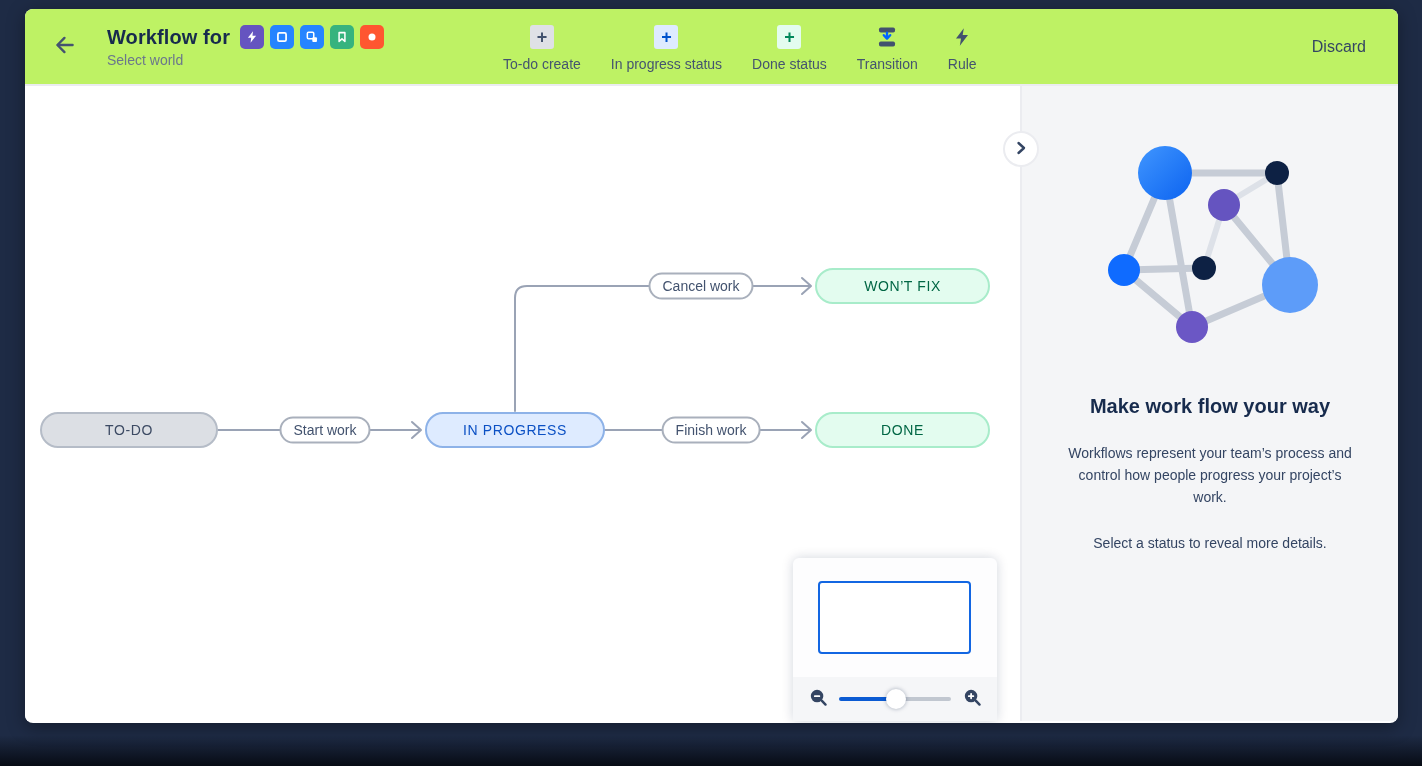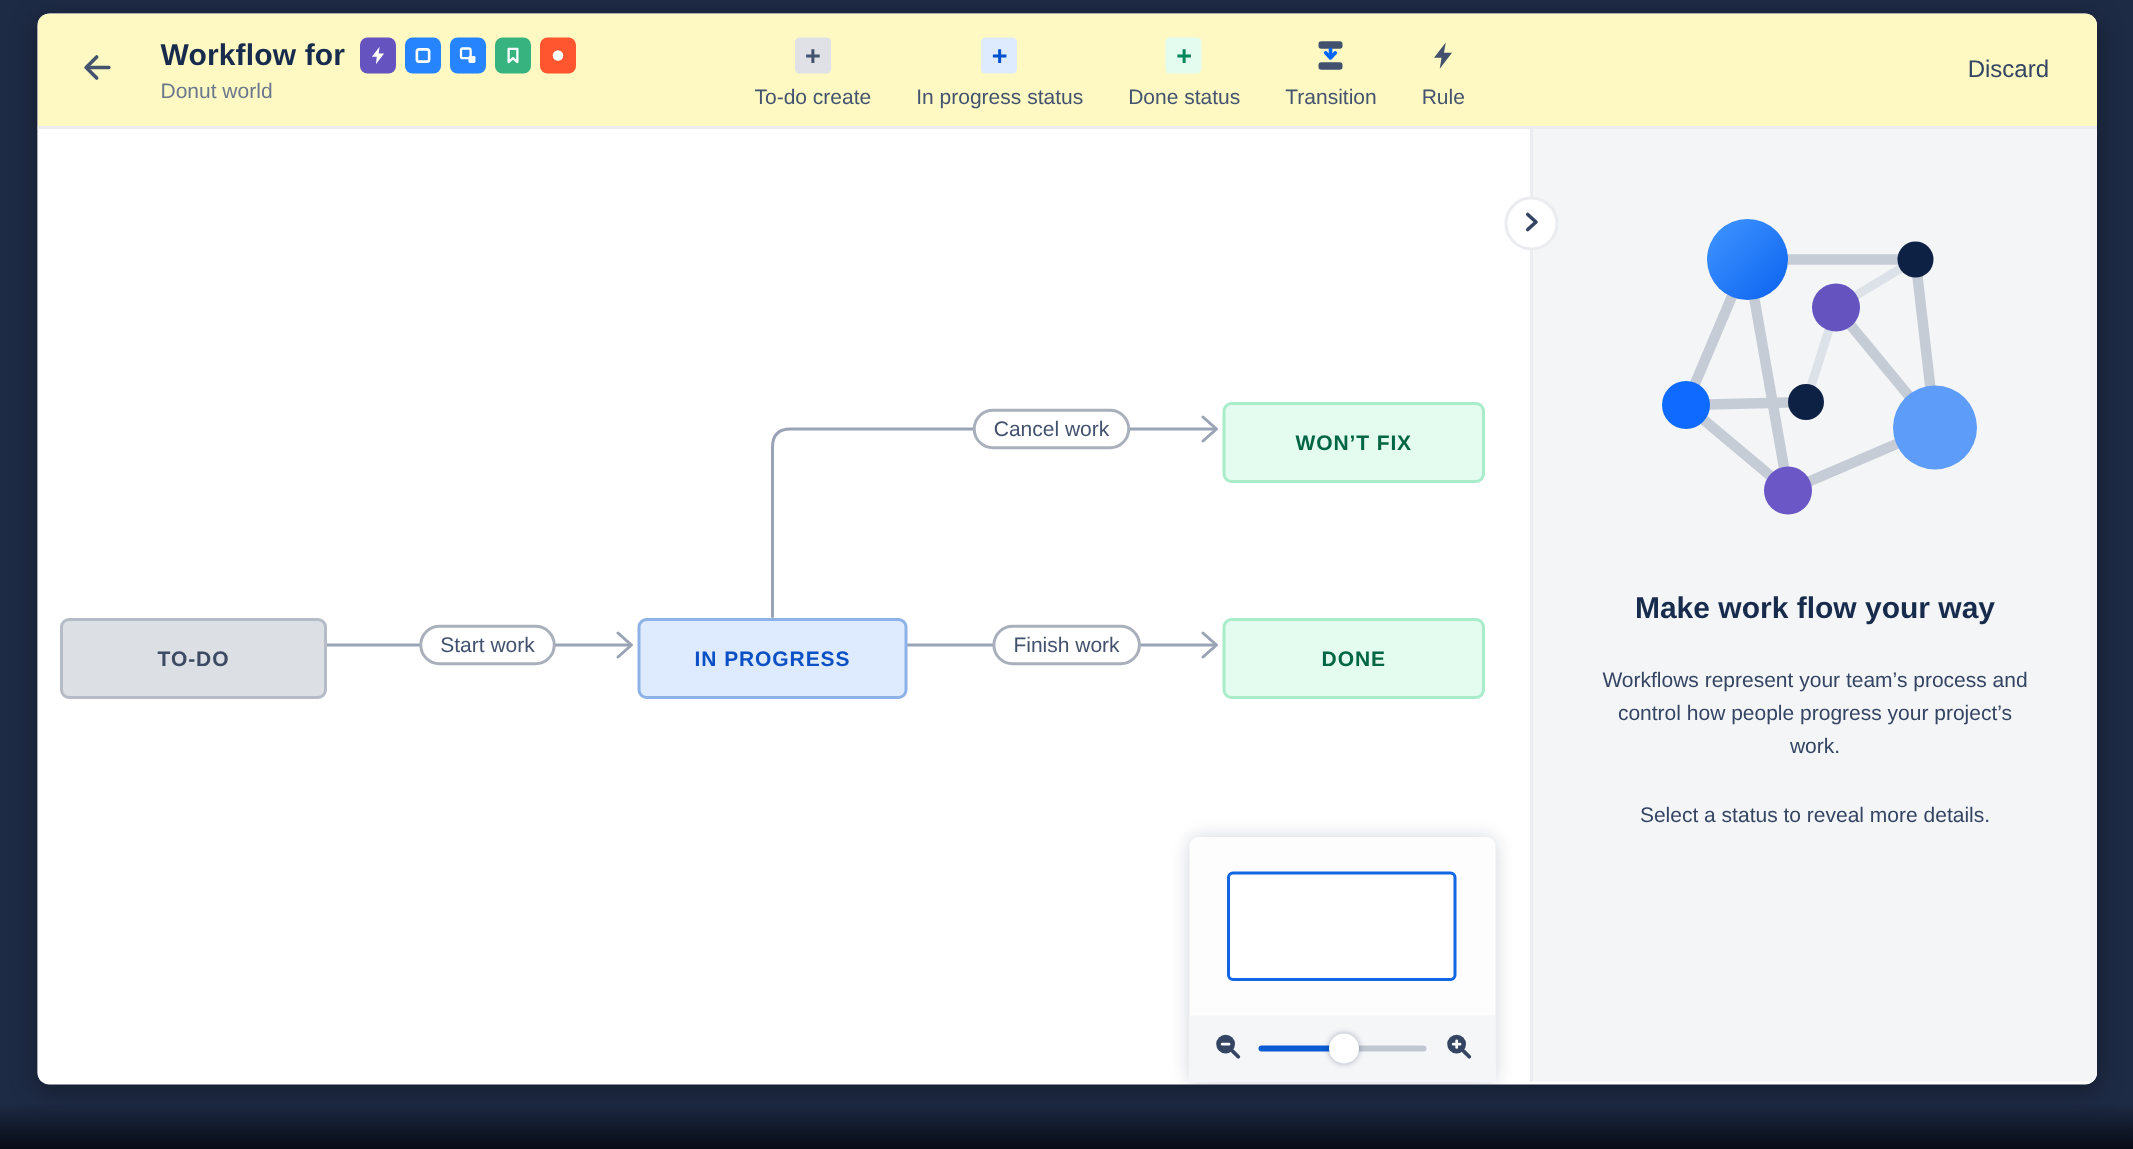--- a/index.html
+++ b/index.html
@@ -8,21 +8,21 @@
     font-family: "Liberation Sans", "DejaVu Sans", sans-serif;
     background: linear-gradient(180deg, #1e2b45 0%, #1e2b45 96%, #070b14 100%);
   }
   .window {
     position: absolute; left: 25px; top: 9px; width: 1373px; height: 714px;
     background: #fff; border-radius: 8px; overflow: hidden;
     box-shadow: 0 4px 18px rgba(0,0,0,.35);
   }
   
   .app-header {
-    position: relative; height: 77px; background: #fef9c3;
+    position: relative; height: 77px; background: #bef264;
     border-bottom: 2px solid #ebecf0;
   }
   .header-left { position: absolute; left: 20px; top: 0; height: 75px; display: flex; align-items: center; }
   .back-btn { width: 40px; height: 40px; border: none; background: transparent; cursor: pointer;
     display: flex; align-items: center; justify-content: center; border-radius: 4px; }
   .title-block { margin-left: 22px; }
   .title-row { display: flex; align-items: center; gap: 8px; }
   .page-title { font-size: 20px; font-weight: 700; color: #172b4d; letter-spacing: .1px; }
   .issue-icons { display: flex; gap: 6px; margin-left: 2px; }
   .issue-icon { width: 24px; height: 24px; border-radius: 5px; display: flex; align-items: center; justify-content: center; }
@@ -46,23 +46,23 @@
     cursor: pointer; font-family: inherit; }
 
   
   .main { position: relative; display: flex; height: 635px; }
   .canvas { position: relative; width: 995px; height: 635px; background: #fff; flex: none; }
   .divider { width: 2px; background: #ebecf0; flex: none; }
   .side-panel { flex: 1; background: #f4f5f7; overflow: hidden; text-align: center; }
 
   .edges { position: absolute; left: 0; top: 0; }
 
-  .status-node { position: absolute; width: 178px; height: 54px; border-radius: 6px;
+  .status-node { position: absolute; width: 178px; height: 36px; border-radius: 18px;
     display: flex; align-items: center; justify-content: center;
-    font-size: 14px; font-weight: 700; letter-spacing: .6px; cursor: pointer; }
+    font-size: 14px; font-weight: 400; letter-spacing: .6px; cursor: pointer; }
   .status-node.todo { background: #dcdfe4; border: 2px solid #b5bcc7; color: #3c4a63; }
   .status-node.inprogress { background: #deebff; border: 2px solid #8db2e8; color: #0b50c4; }
   .status-node.done { background: #e3fcef; border: 2px solid #a8ecca; color: #006644; }
 
   .transition-pill { position: absolute; transform: translate(-50%,-50%); background: #fff;
     border: 2px solid #a9b0bc; border-radius: 14px; padding: 3px 12px 4px;
     font-size: 14px; color: #42526e; white-space: nowrap; cursor: pointer; }
 
   
   .minimap { position: absolute; left: 768px; top: 472px; width: 204px; height: 163px; background: #fdfdfe;
@@ -130,21 +130,21 @@
                   <path d="M7 4.5h10v15l-5-4.4-5 4.4v-15z" fill="none" stroke="#fff" stroke-width="2.6" stroke-linejoin="round"></path>
                 </svg>
             </span>
             <span class="issue-icon" style="background:#ff5630">
               <svg width="14" height="14" viewBox="0 0 24 24">
                   <circle cx="12" cy="12" r="6" fill="#fff"></circle>
                 </svg>
             </span>
           </span>
         </div>
-        <div class="page-subtitle">Donut world</div>
+        <div class="page-subtitle">Select world</div>
       </div>
     </div>
 
     <div class="toolbar">
       <button class="tool-btn">
         <span class="tool-icon todo">+</span>
         <span class="tool-label">To-do create</span>
       </button>
       <button class="tool-btn">
         <span class="tool-icon inprogress">+</span>

